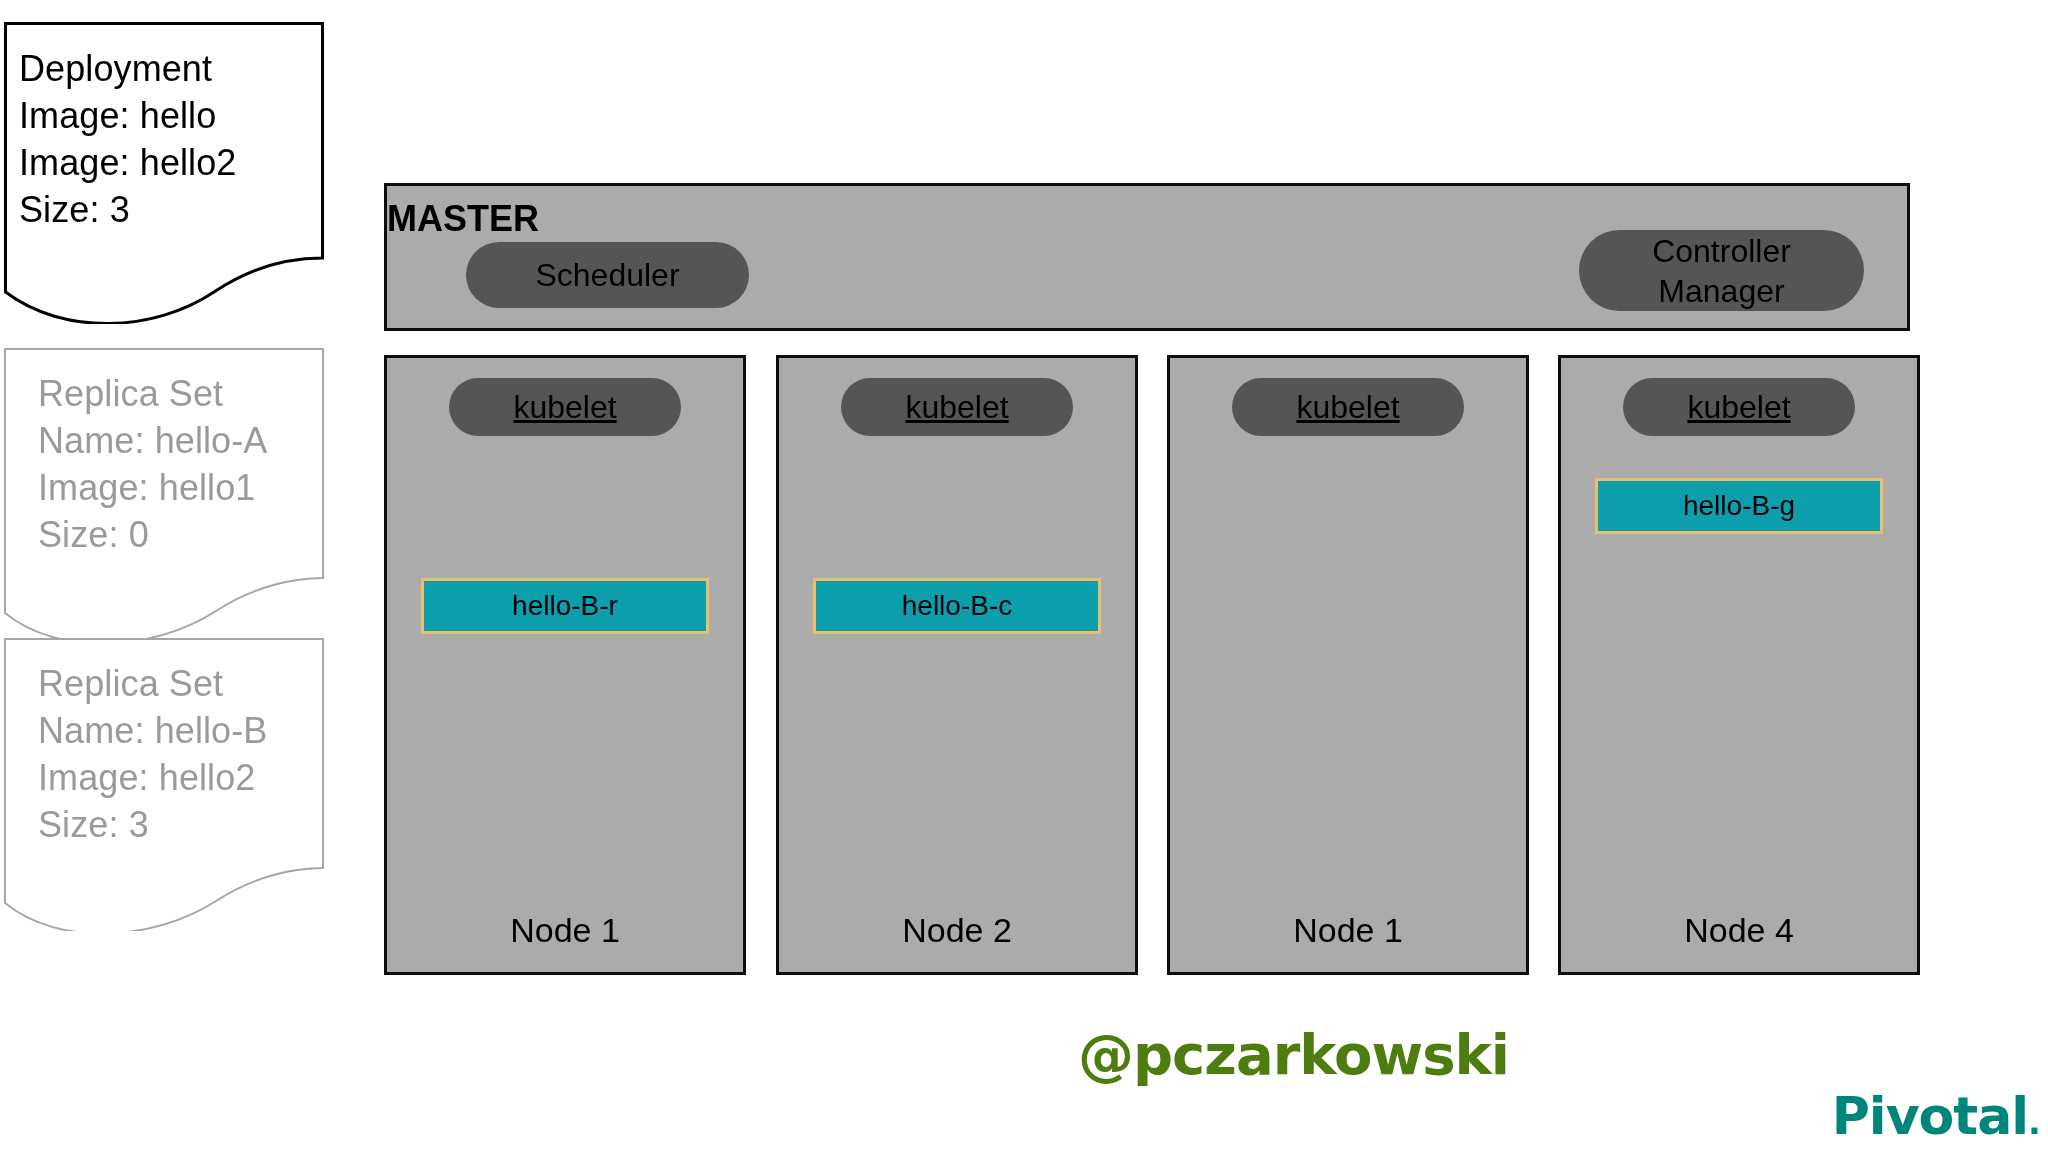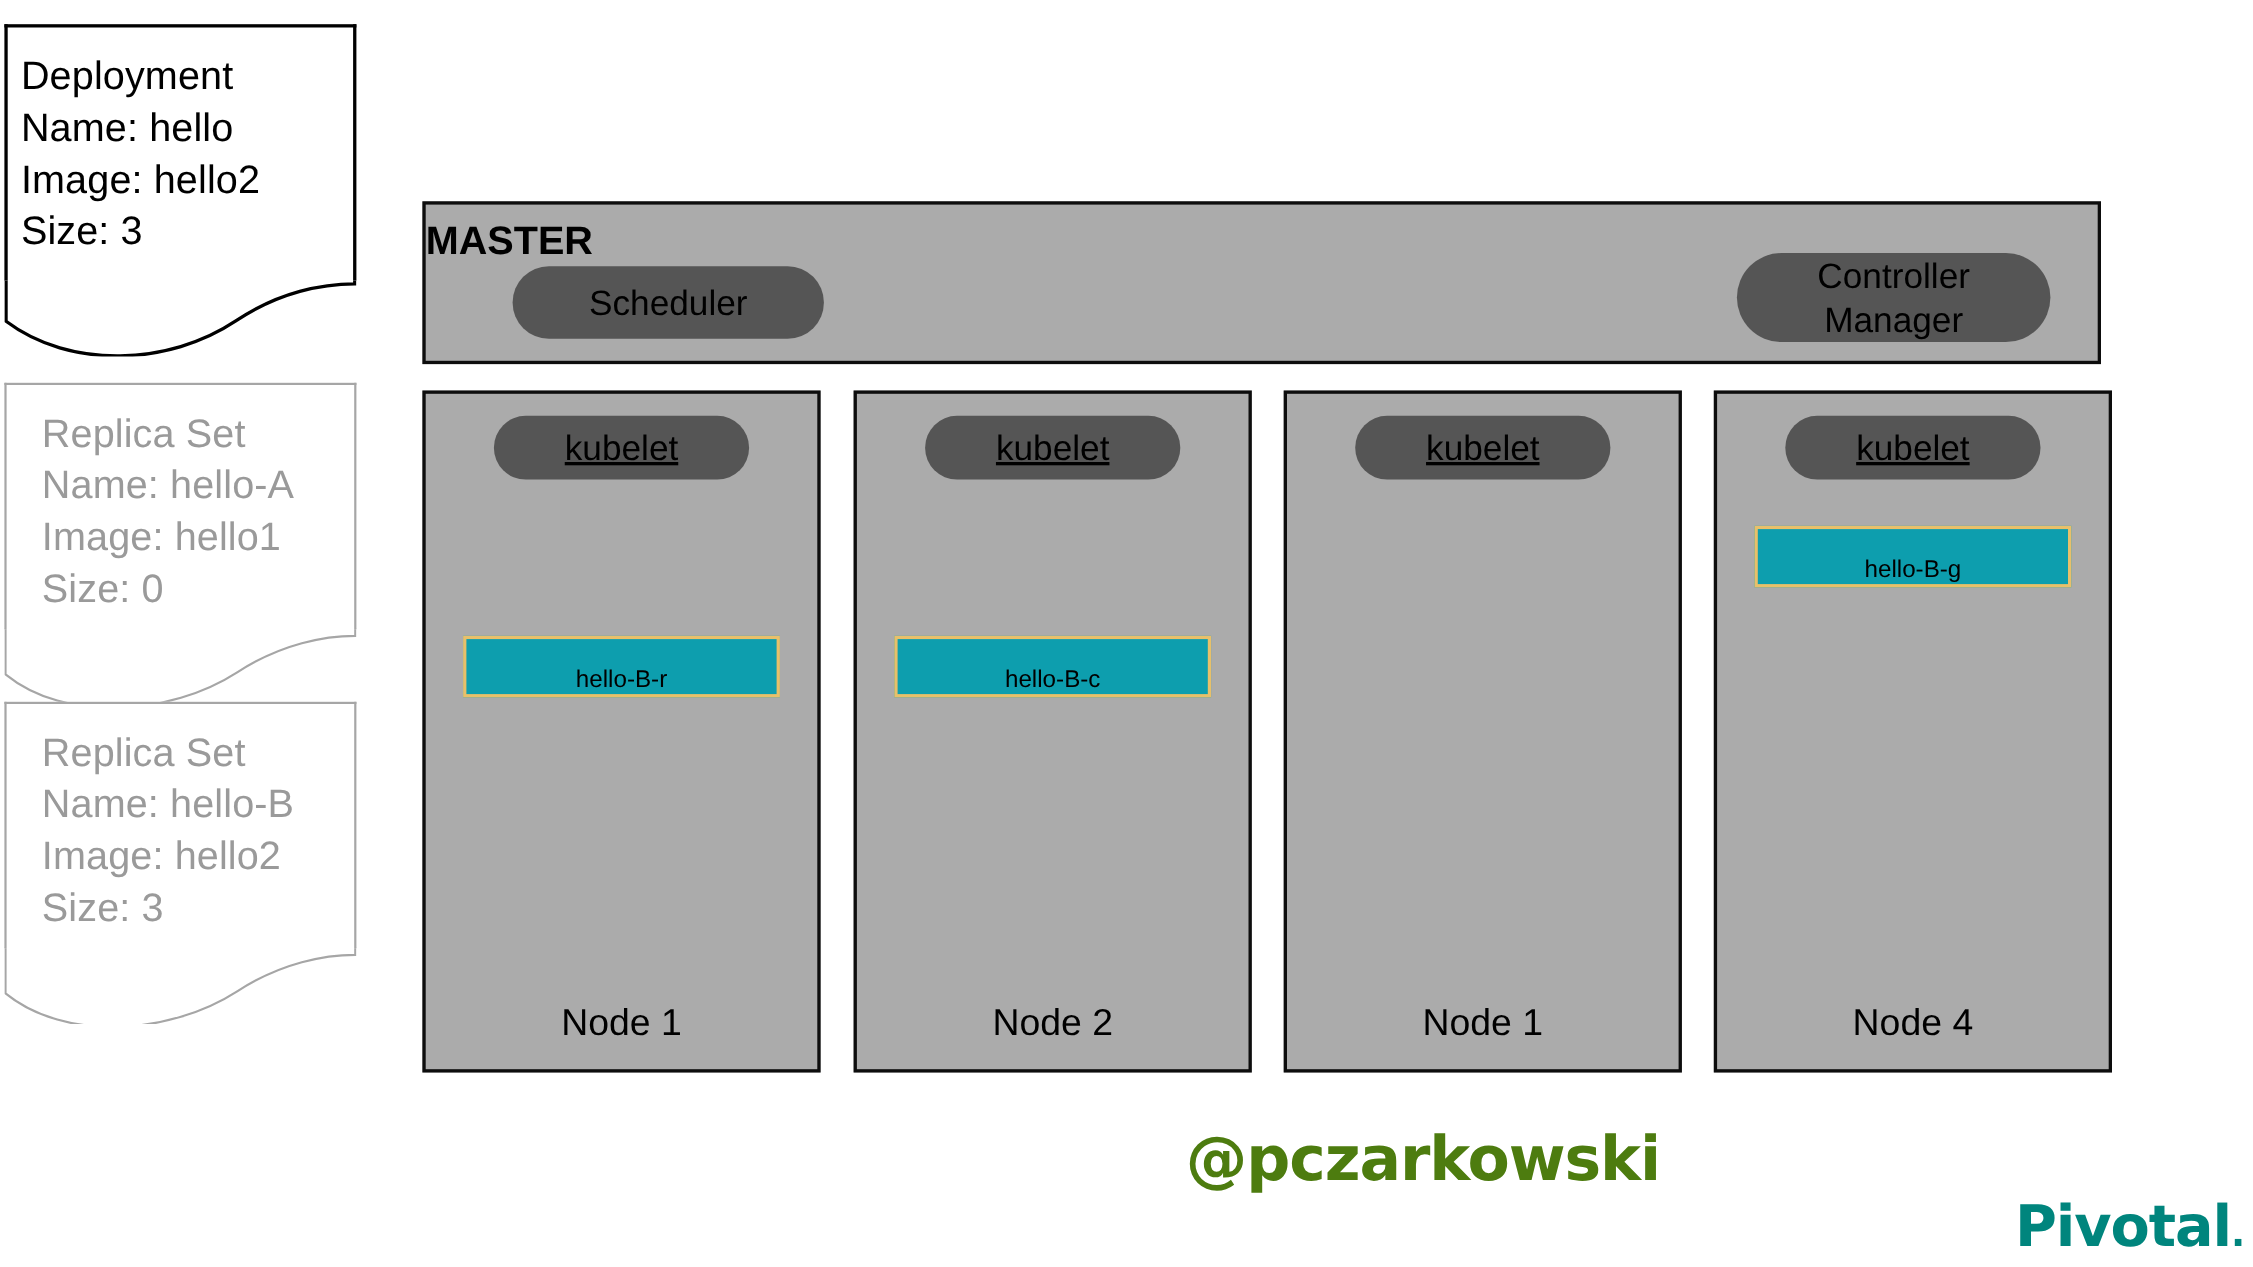--- a/index.html
+++ b/index.html
@@ -138,23 +138,23 @@
   .pod {
     position: absolute;
     left: 50%;
     transform: translateX(-50%);
     box-sizing: border-box;
     width: 288px;
     height: 56px;
     background: #0d9eae;
     border: 3px solid #e8c06a;
     display: flex;
-    align-items: flex-end;
+    align-items: center;
     justify-content: center;
-    font-size: 22px;
+    font-size: 28px;
     color: #000000;
   }
   .pod-row-low  { top: 220px; }
   .pod-row-high { top: 120px; }
 
   
   #signature {
     position: absolute;
     left: 1078px;
     top: 1022px;
@@ -180,21 +180,21 @@
     margin-left: 28px;
   }
   #pivotal-logo .dot { font-size: 34px; }
 </style>
 </head>
 <body>
 
 <div class="spec-card card-active" id="deployment-card">
   <div class="card-body">
     <div class="card-line">Deployment</div>
-    <div class="card-line">Name: hello</div>
+    <div class="card-line">Image: hello</div>
     <div class="card-line">Image: hello2</div>
     <div class="card-line">Size: 3</div>
     <div style="height:22px"></div>
   </div>
   <svg class="card-wave" viewBox="0 0 320 70" preserveAspectRatio="none" width="320" height="70">
     <path d="M1.5,0 L1.5,38 C60,82 150,78 210,38 C250,11 290,4 318.5,4 L318.5,0" fill="#ffffff" stroke="#000000" stroke-width="3"></path>
   </svg>
 </div>
 
 <div class="spec-card card-muted" id="replicaset-card-a">

